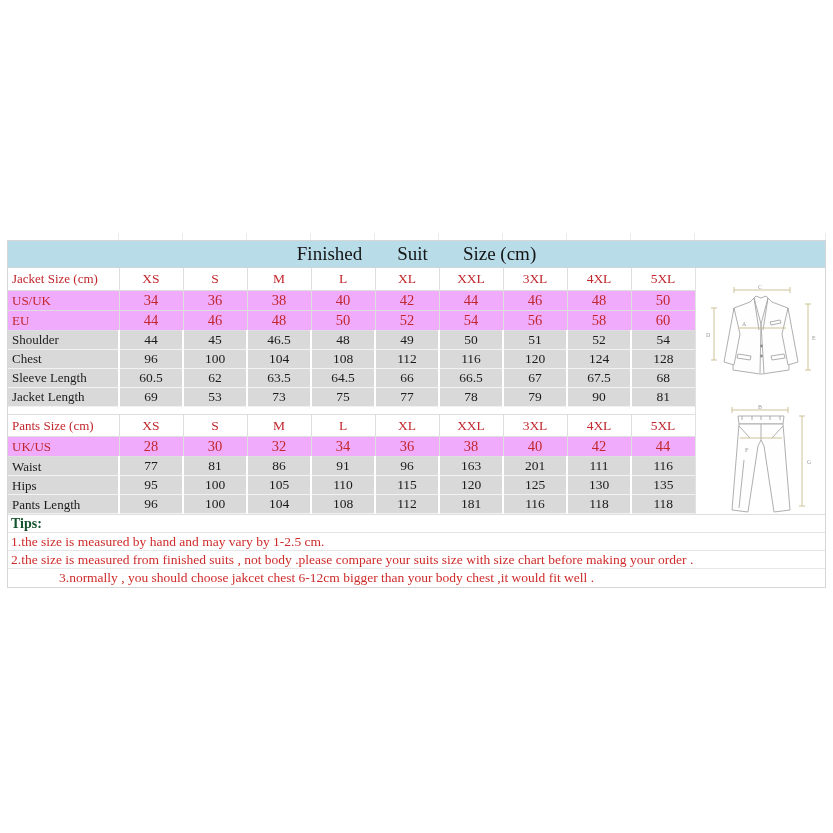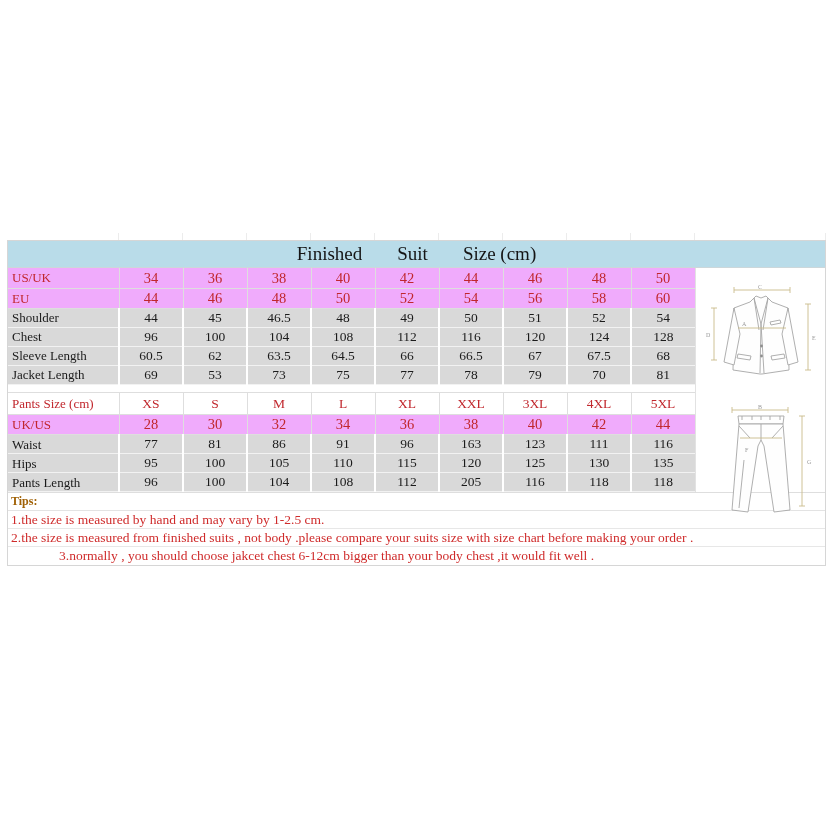--- a/index.html
+++ b/index.html
@@ -48,21 +48,21 @@
 
   .spacer { height:8px; background:#fff; border-bottom:1px solid #dedede; width:687px; }
 
   .illus { width:131px; position:relative; border-left:1px solid #e2e2e2; background:#fff; overflow:visible; }
   .fig { position:absolute; }
   .fig-jacket { left:2px; top:16px; }
   .fig-pants  { left:6px; top:136px; }
 
   .tips { border-top:1px solid #dedede; }
   .tips-heading { height:18px; display:flex; align-items:center; padding-left:3px;
-                  font-weight:bold; font-size:12px; color:#a16207;
+                  font-weight:bold; font-size:14px; color:#14532d;
                   border-bottom:1px solid #e3e3e3; }
   .tip-line { height:18px; display:flex; align-items:center; padding-left:3px;
               font-size:13.5px; color:#cf2b2b; border-bottom:1px solid #e7e7e7; white-space:nowrap; }
   .tip-line:last-child { border-bottom:none;margin-left:48px; }
 
   svg .garment { fill:none; stroke:#a6a6a6; stroke-width:0.9; stroke-linejoin:round; }
   svg .garment-fill { fill:#fefefe; stroke:#a6a6a6; stroke-width:0.9; stroke-linejoin:round; }
   svg .measure { fill:none; stroke:#c9bb8b; stroke-width:0.9; }
   svg .mlabel { fill:#9a9a9a; font-size:6px; font-family:"Liberation Serif",serif; }
   svg .btn { fill:#8f8f8f; }
@@ -104,20 +104,32 @@
               <col class="c-num">
               <col class="c-num">
               <col class="c-num">
               <col class="c-num">
               <col class="c-num">
               <col class="c-num">
               <col class="c-num">
               <col class="c-num">
             </colgroup>
           <tbody>
+              <tr class="row-head">
+                <td class="lbl">Jacket Size (cm)</td>
+                <td>XS</td>
+                <td>S</td>
+                <td>M</td>
+                <td>L</td>
+                <td>XL</td>
+                <td>XXL</td>
+                <td>3XL</td>
+                <td>4XL</td>
+                <td>5XL</td>
+              </tr>
               <tr class="row-red">
                 <td class="lbl">US/UK</td>
                 <td>34</td>
                 <td>36</td>
                 <td>38</td>
                 <td>40</td>
                 <td>42</td>
                 <td>44</td>
                 <td>46</td>
                 <td>48</td>
@@ -173,21 +185,21 @@
               </tr>
               <tr class="row-gray">
                 <td class="lbl">Jacket Length</td>
                 <td>69</td>
                 <td>53</td>
                 <td>73</td>
                 <td>75</td>
                 <td>77</td>
                 <td>78</td>
                 <td>79</td>
-                <td>70</td>
+                <td>90</td>
                 <td>81</td>
               </tr>
             </tbody>
         </table>
 
         <div class="spacer"></div>
 
         <table>
           <colgroup>
               <col class="c-lbl">
@@ -227,21 +239,21 @@
                 <td>44</td>
               </tr>
               <tr class="row-gray">
                 <td class="lbl">Waist</td>
                 <td>77</td>
                 <td>81</td>
                 <td>86</td>
                 <td>91</td>
                 <td>96</td>
                 <td>163</td>
-                <td>123</td>
+                <td>201</td>
                 <td>111</td>
                 <td>116</td>
               </tr>
               <tr class="row-gray">
                 <td class="lbl">Hips</td>
                 <td>95</td>
                 <td>100</td>
                 <td>105</td>
                 <td>110</td>
                 <td>115</td>
@@ -250,21 +262,21 @@
                 <td>130</td>
                 <td>135</td>
               </tr>
               <tr class="row-gray">
                 <td class="lbl">Pants Length</td>
                 <td>96</td>
                 <td>100</td>
                 <td>104</td>
                 <td>108</td>
                 <td>112</td>
-                <td>205</td>
+                <td>181</td>
                 <td>116</td>
                 <td>118</td>
                 <td>118</td>
               </tr>
             </tbody>
         </table>
       </div>
 
       <div class="illus">
 

